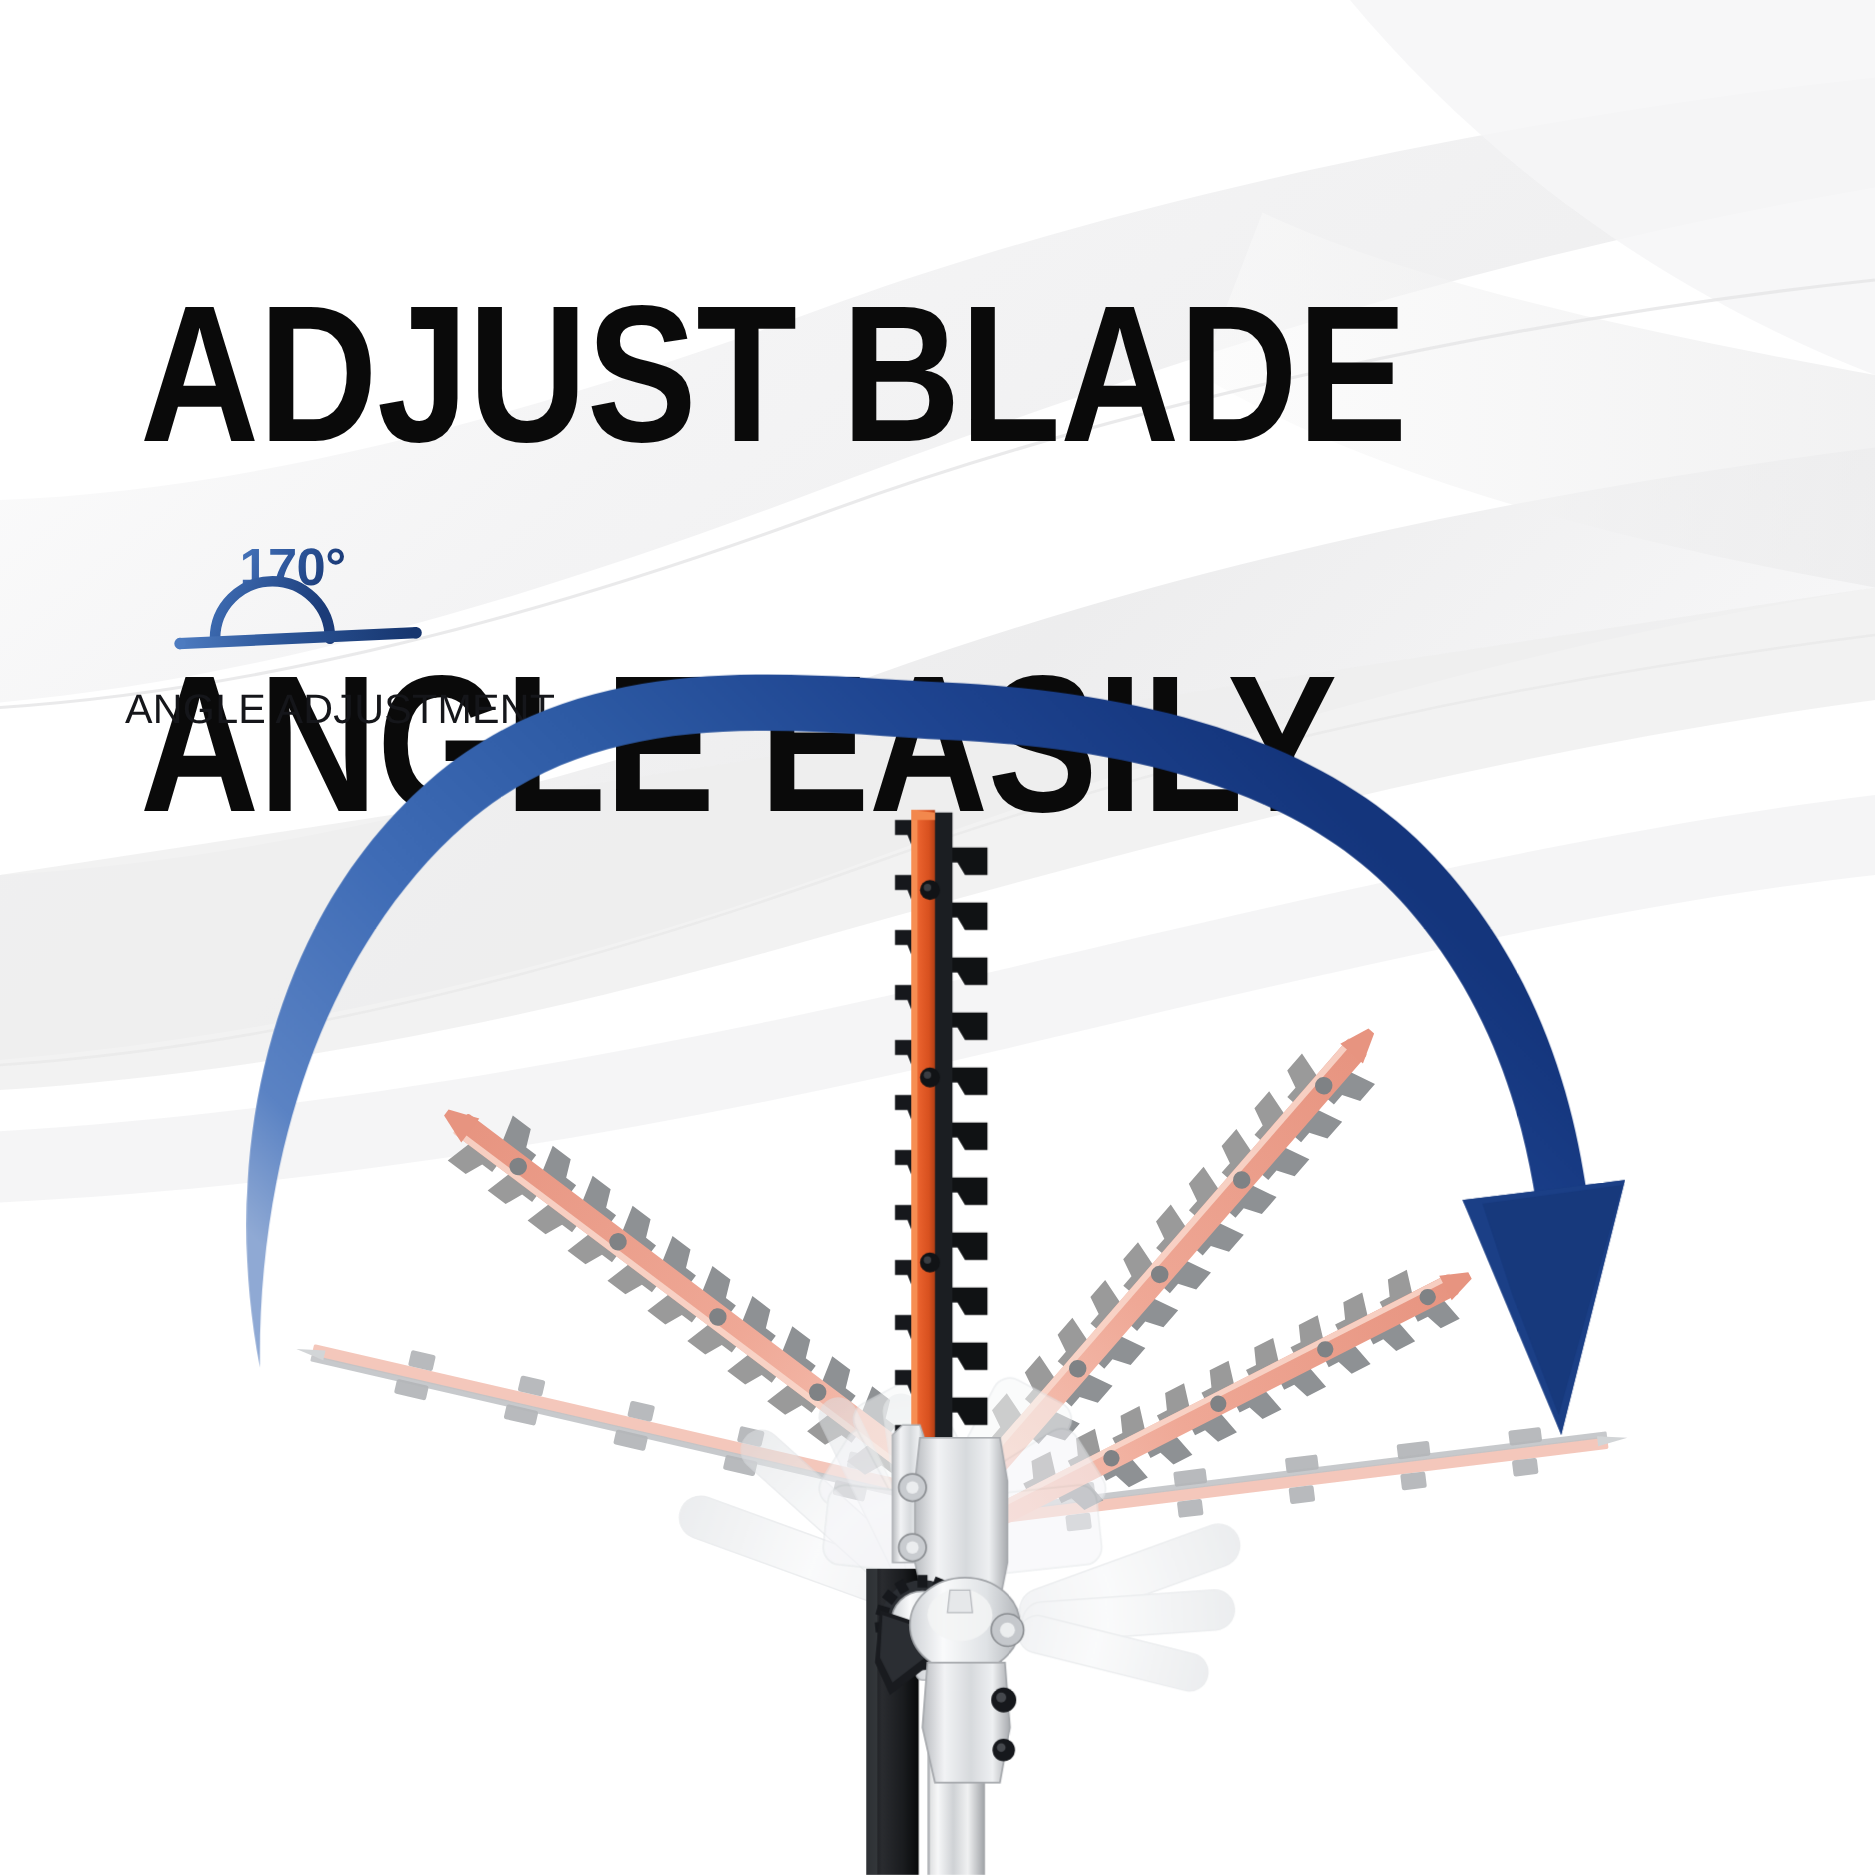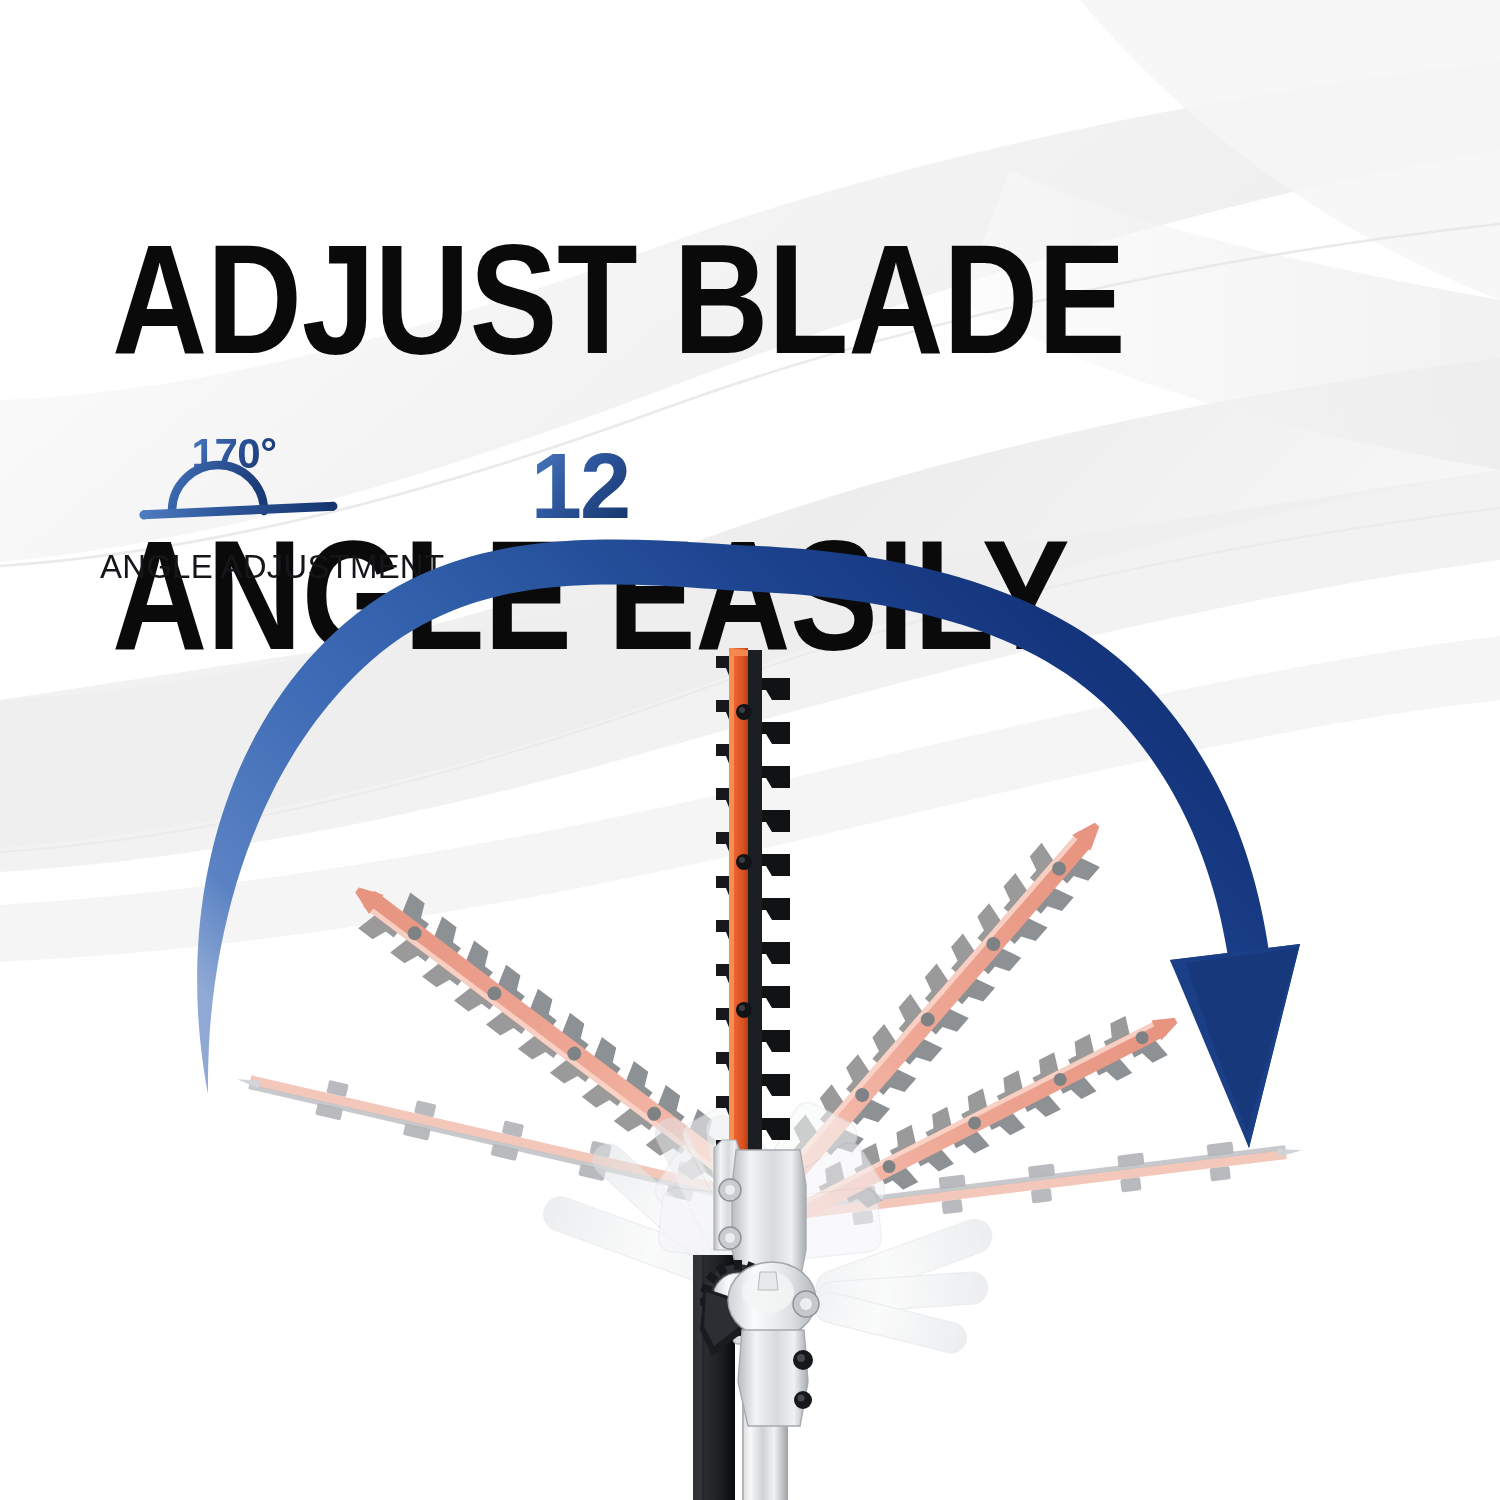--- a/index.html
+++ b/index.html
@@ -32,21 +32,21 @@
     text-transform:uppercase;
     transform:scale(1.0,1.18);
     transform-origin:left top;
     white-space:pre-line;
   }
   #headline .hl-line{ display:block; white-space:nowrap; }
 
   
   #badges{
     position:absolute; left:100px; top:432px;
-    display:flex; align-items:flex-end; gap:32px;
+    display:flex; align-items:flex-end; gap:64px;
   }
   .badge{ display:flex; flex-direction:column; align-items:center; }
   .badge-visual{ position:relative; }
   .badge-caption{
     margin-top:20px;
     font-size:33px;
     font-weight:400;
     color:#15161a;
     letter-spacing:0.2px;
     white-space:nowrap;
@@ -141,32 +141,20 @@
             <path d="M9,83 L200,83 L200,74 L9,74 Z" fill="url(#barGrad)"></path>
             <circle cx="10" cy="78.5" r="4.6" fill="#4d7bc0"></circle>
             <circle cx="199" cy="78.5" r="4.6" fill="#16356e"></circle>
           </g>
         </svg>
       </div>
       <div class="badge-caption">ANGLE ADJUSTMENT</div>
     </div>
 
     <div class="badge" id="badge-position">
-      <div class="badge-visual">
-        <svg width="170" height="96" viewBox="0 0 170 96" aria-hidden="true">
-          <defs>
-            <linearGradient id="numGrad" x1="0.05" y1="0" x2="0.95" y2="0.85">
-              <stop offset="0" stop-color="#4d7bc2"></stop>
-              <stop offset="0.5" stop-color="#2d569c"></stop>
-              <stop offset="1" stop-color="#18376f"></stop>
-            </linearGradient>
-          </defs>
-          <text x="85" y="86" fill="url(#numGrad)" text-anchor="middle" font-family="Liberation Sans, sans-serif" font-weight="700" font-size="92" letter-spacing="-2">12</text>
-        </svg>
-      </div>
       <div class="badge-caption">12-POSITION</div>
     </div>
 
   </div>
 
   <svg id="hero" viewBox="0 0 1500 1500" aria-hidden="true">
     <defs>
 
       <linearGradient id="arrowArc" x1="0.05" y1="0.9" x2="0.95" y2="0.45">
         <stop offset="0" stop-color="#8fa9d4"></stop>

